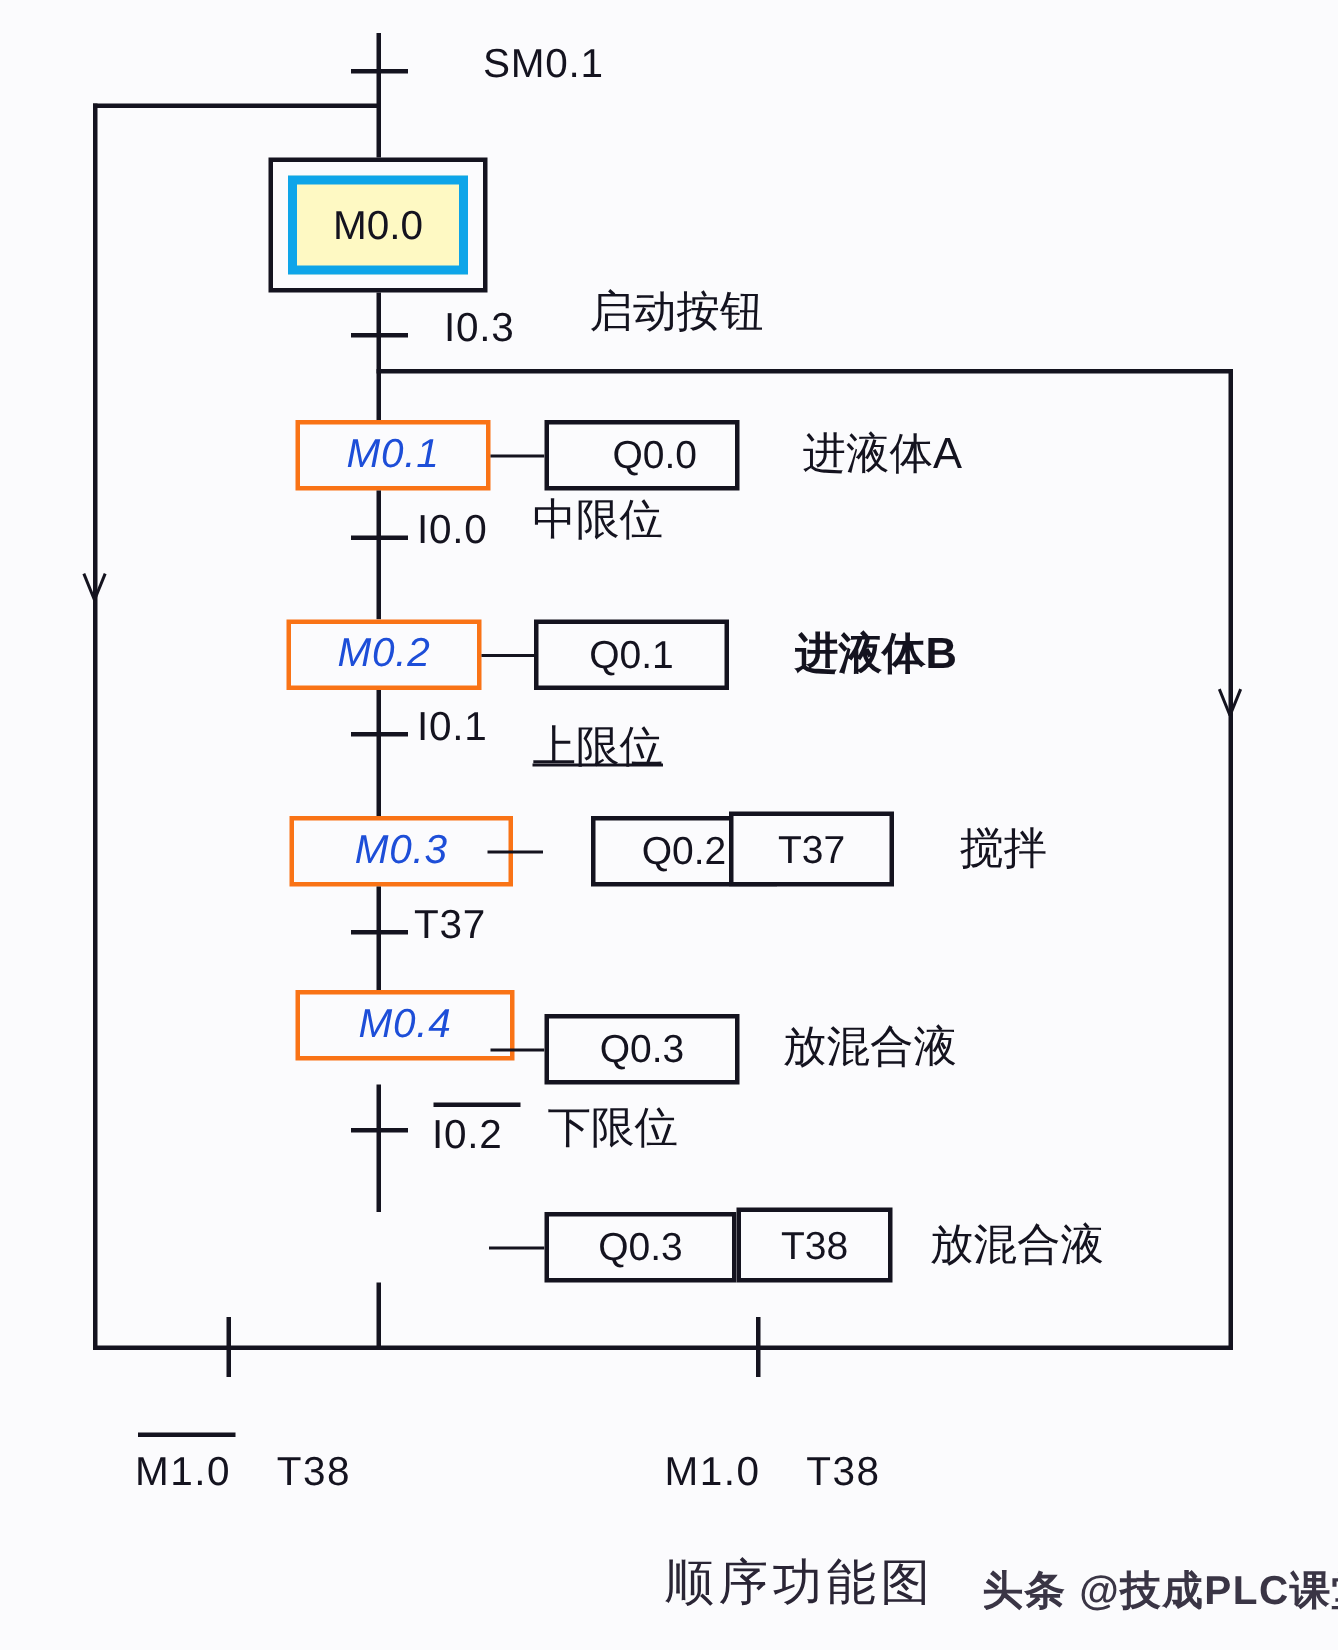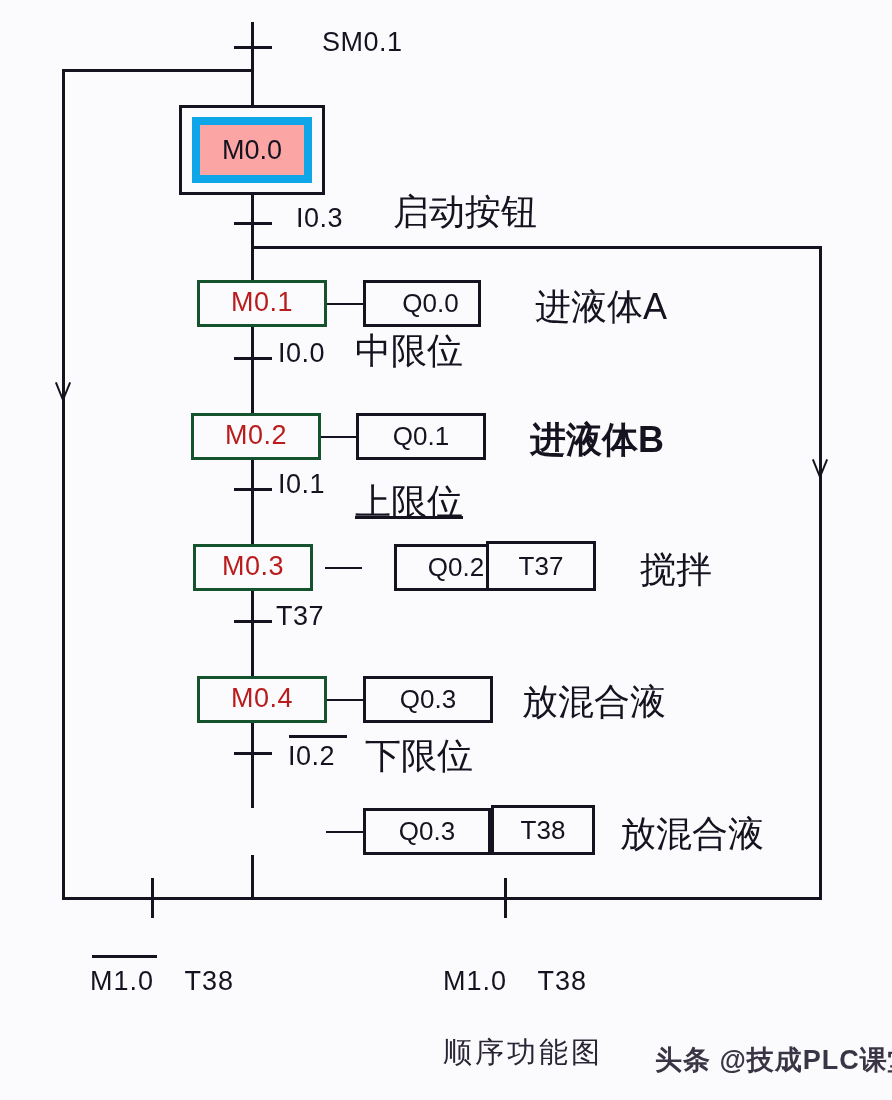--- a/index.html
+++ b/index.html
@@ -27,45 +27,46 @@
   .hline { height: 3px; }
   .vline { width: 3px; }
 
   
   .thin { background: #14131f; height: 2px; }
 
   
   .box {
     position: absolute;
     box-sizing: border-box;
-    border: 3px solid #14532d;
+    border: 3px solid #f97316;
     background: #fbfbfd;
     display: flex;
     align-items: center;
     justify-content: center;
-    color: #b91c1c;
+    color: #1d4ed8;
     letter-spacing: 0.5px;
+    font-style: italic;
   }
   .step-box {
     font-size: 27px;
   }
   .step-box .lbl { transform: translateY(-1px); }
 
   
   .init-outer {
     position: absolute;
     box-sizing: border-box;
     border: 3px solid #14131f;
     background: #fbfbfd;
   }
   .init-inner {
     position: absolute;
     box-sizing: border-box;
-    border: 8px solid #0ea5e9;
-    background: #fca5a5;
+    border: 6px solid #0ea5e9;
+    background: #fef9c3;
     display: flex;
     align-items: center;
     justify-content: center;
     font-size: 27px;
     color: #14131f;
   }
   .action-cell {
     position: absolute;
     box-sizing: border-box;
     border: 3px solid #14131f;
@@ -78,24 +79,24 @@
   }
 
   
   .txt {
     position: absolute;
     color: #14131f;
     white-space: nowrap;
     line-height: 1;
   }
   .trans-code { font-size: 27px; letter-spacing: 0.5px; }
-  .desc-cn { font-size: 36px; }
+  .desc-cn { font-size: 29px; }
   .foot-lbl { font-size: 27px; letter-spacing: 1px; }
   .title-cn {
-    font-size: 29px;
+    font-size: 33px;
     letter-spacing: 3px;
     color: #2a2535;
   }
   .watermark {
     font-size: 27px;
     color: #3a3545;
     letter-spacing: 1px;
     font-weight: bold;
   }
   
@@ -149,21 +150,21 @@
 
   <div class="ln vline" style="left:251px; top:195px; height:85px;"></div>
   <div class="ln hline" style="left:234px; top:222px; width:38px;"></div>
   <div class="txt trans-code" style="left:296px; top:205px;">I0.3</div>
   <div class="txt desc-cn" style="left:393px; top:194px;">启动按钮</div>
 
   <div class="box step-box" style="left:197px; top:280px; width:130px; height:47px;">
     <span class="lbl">M0.1</span>
   </div>
   <div class="thin" style="position:absolute; left:327px; top:303px; width:36px;"></div>
-  <div class="action-cell" style="left:363px; top:280px; width:118px; height:47px;padding-left:17px;">
+  <div class="action-cell" style="left:363px; top:280px; width:130px; height:47px;padding-left:17px;">
     <span>Q0.0</span>
   </div>
   <div class="txt desc-cn" style="left:535px; top:289px;">进液体A</div>
 
   <div class="ln vline" style="left:251px; top:327px; height:86px;"></div>
   <div class="ln hline" style="left:234px; top:357px; width:38px;"></div>
   <div class="txt trans-code" style="left:278px; top:340px;">I0.0</div>
   <div class="txt desc-cn" style="left:355px; top:333px;">中限位</div>
 
   <div class="box step-box" style="left:191px; top:413px; width:130px; height:47px;text-align:center;">
@@ -173,37 +174,37 @@
   <div class="action-cell" style="left:356px; top:413px; width:130px; height:47px;">
     <span>Q0.1</span>
   </div>
   <div class="txt desc-cn" style="left:530px; top:422px;font-weight:bold;">进液体B</div>
 
   <div class="ln vline" style="left:251px; top:460px; height:84px;"></div>
   <div class="ln hline" style="left:234px; top:488px; width:38px;"></div>
   <div class="txt trans-code" style="left:278px; top:471px;">I0.1</div>
   <div class="txt desc-cn" style="left:355px; top:484px;text-decoration:underline;">上限位</div>
 
-  <div class="box step-box" style="left:193px; top:544px; width:120px; height:47px;">
+  <div class="box step-box" style="left:193px; top:544px; width:149px; height:47px;">
     <span class="lbl">M0.3</span>
   </div>
   <div class="thin" style="position:absolute; left:325px; top:567px; width:37px;"></div>
   <div class="action-cell" style="left:362px; top:544px; width:124px; height:47px;margin-left:32px;">
     <span>Q0.2</span>
   </div>
   <div class="action-cell" style="left:486px; top:541px; width:110px; height:50px;">
     <span>T37</span>
   </div>
   <div class="txt desc-cn" style="left:640px; top:552px;">搅拌</div>
 
   <div class="ln vline" style="left:251px; top:591px; height:85px;"></div>
   <div class="ln hline" style="left:234px; top:620px; width:38px;"></div>
   <div class="txt trans-code" style="left:276px; top:603px;">T37</div>
 
-  <div class="box step-box" style="left:197px; top:676px; width:130px; height:47px;">
+  <div class="box step-box" style="left:197px; top:660px; width:146px; height:47px;">
     <span class="lbl">M0.4</span>
   </div>
   <div class="thin" style="position:absolute; left:327px; top:699px; width:36px;"></div>
   <div class="action-cell" style="left:363px; top:676px; width:130px; height:47px;">
     <span>Q0.3</span>
   </div>
   <div class="txt desc-cn" style="left:522px; top:684px;">放混合液</div>
 
   <div class="ln vline" style="left:251px; top:723px; height:85px;"></div>
   <div class="ln hline" style="left:234px; top:752px; width:38px;"></div>

